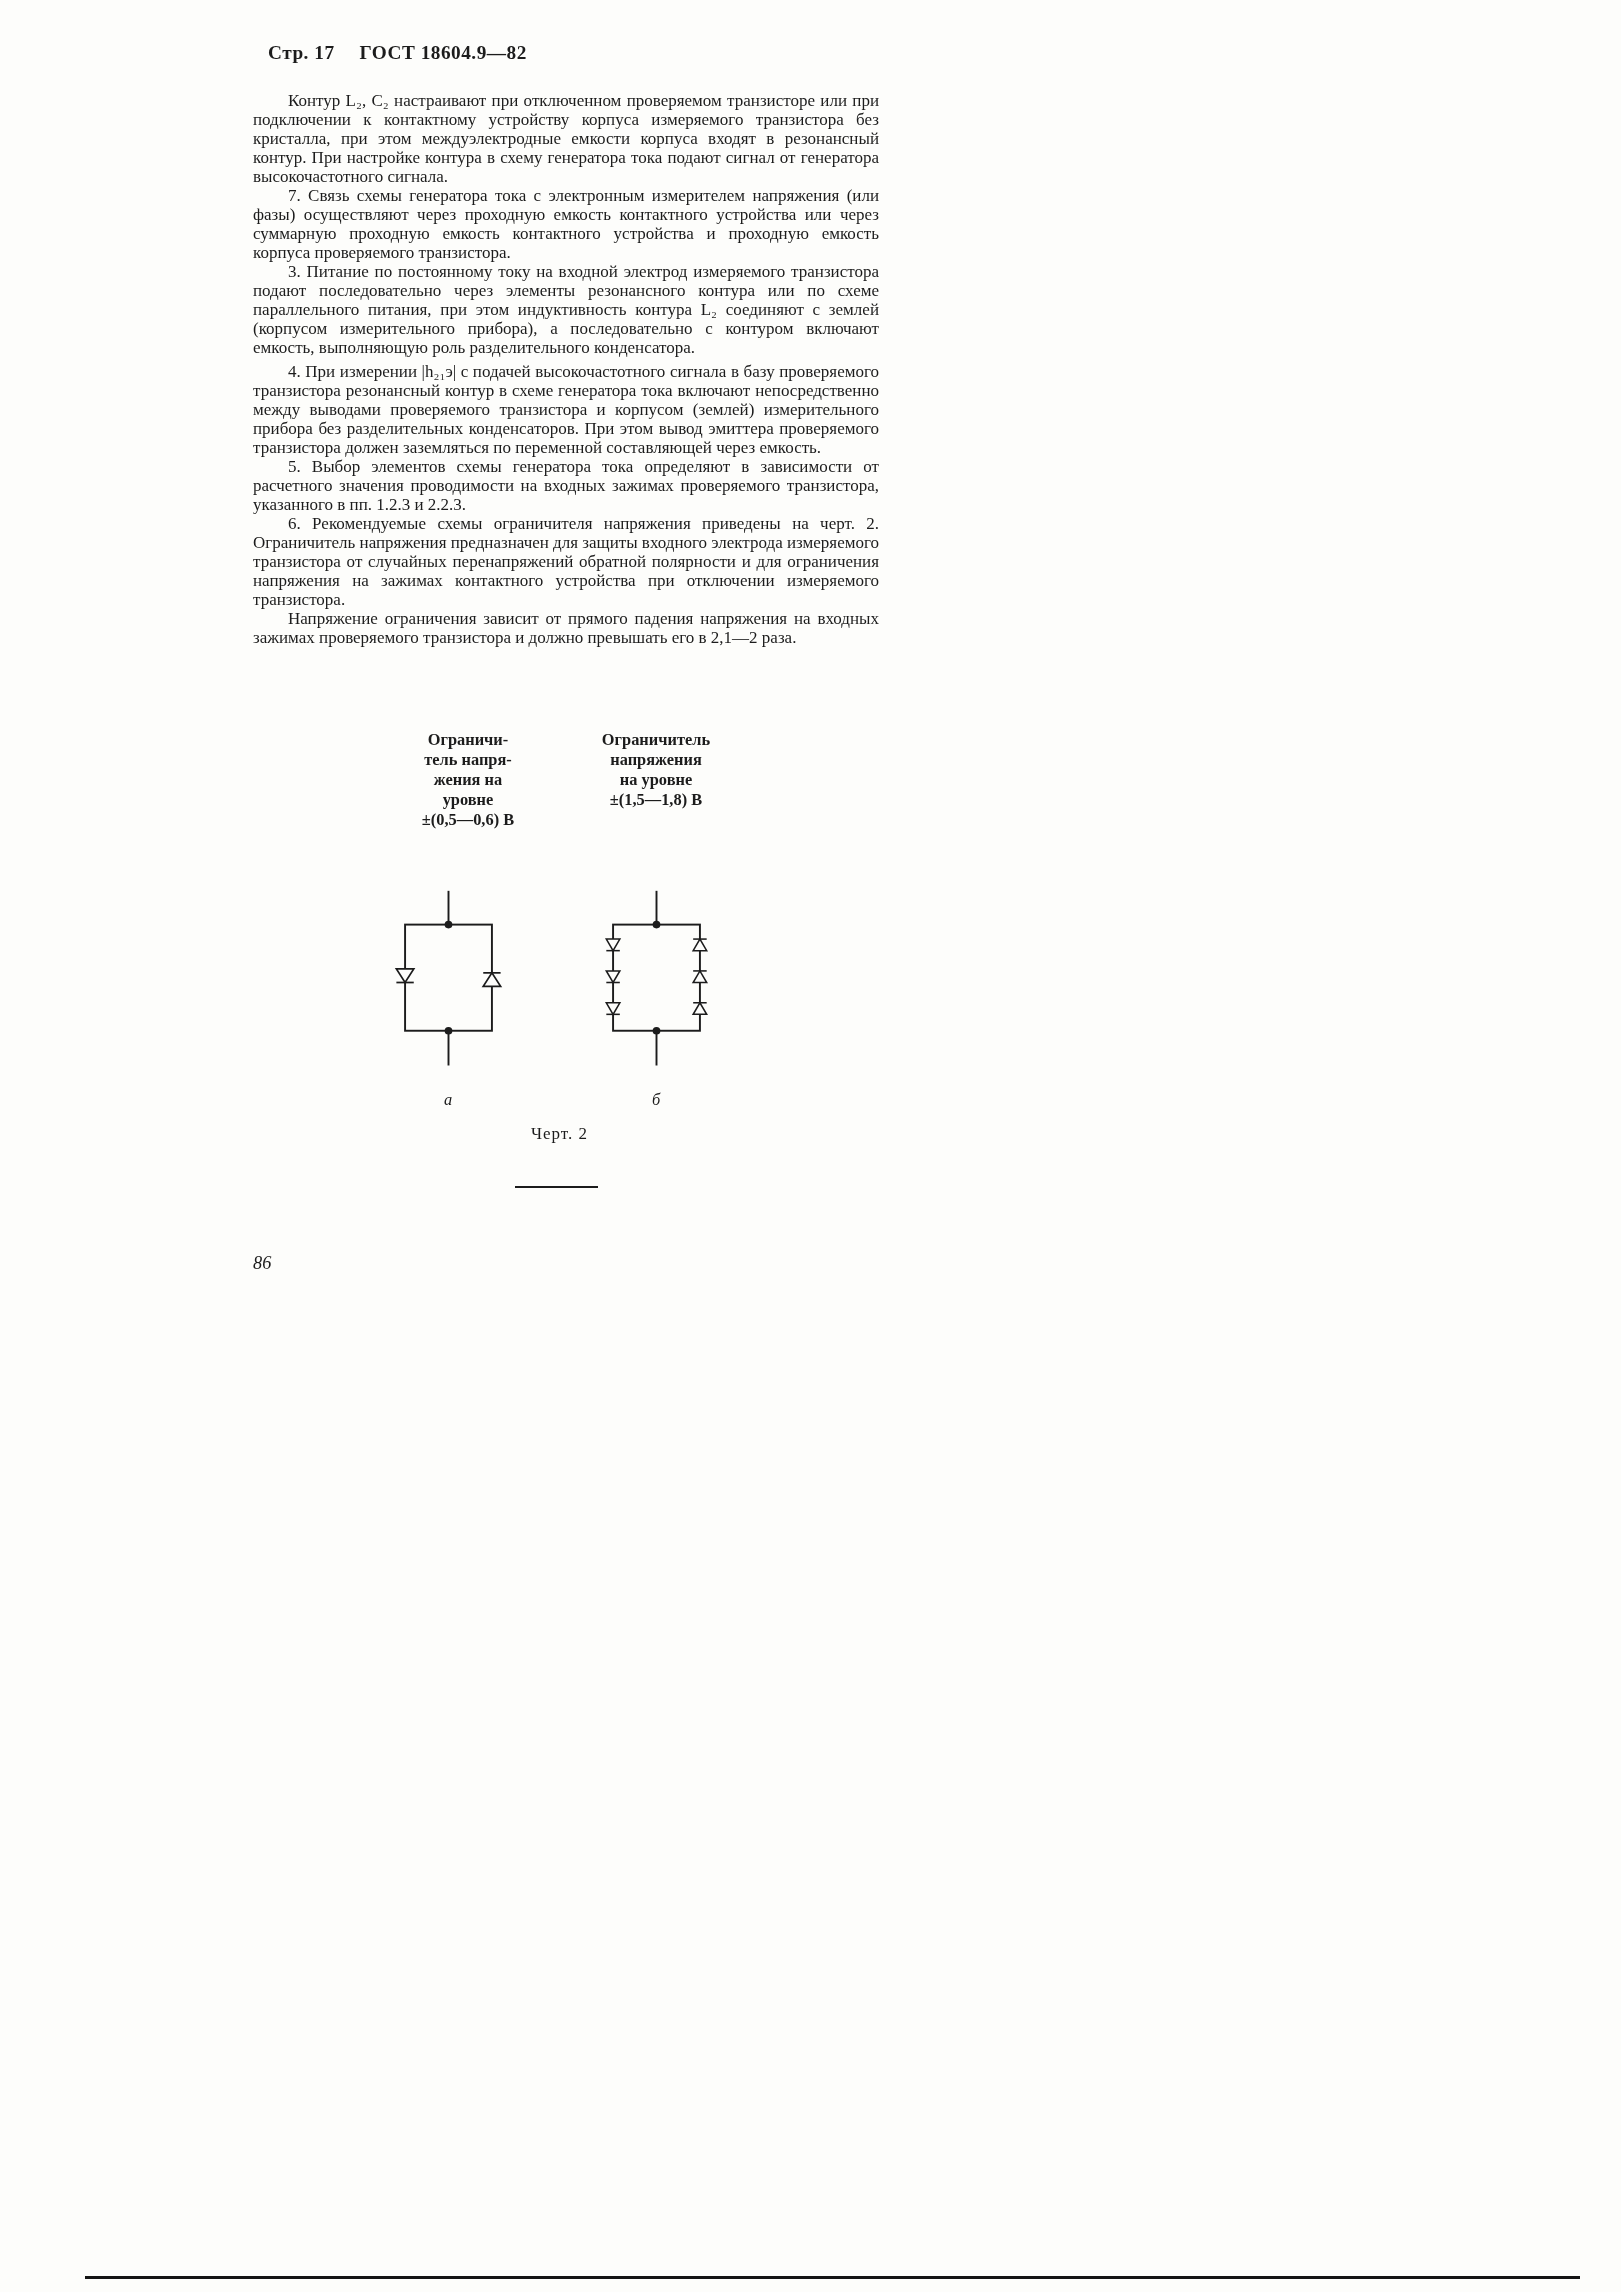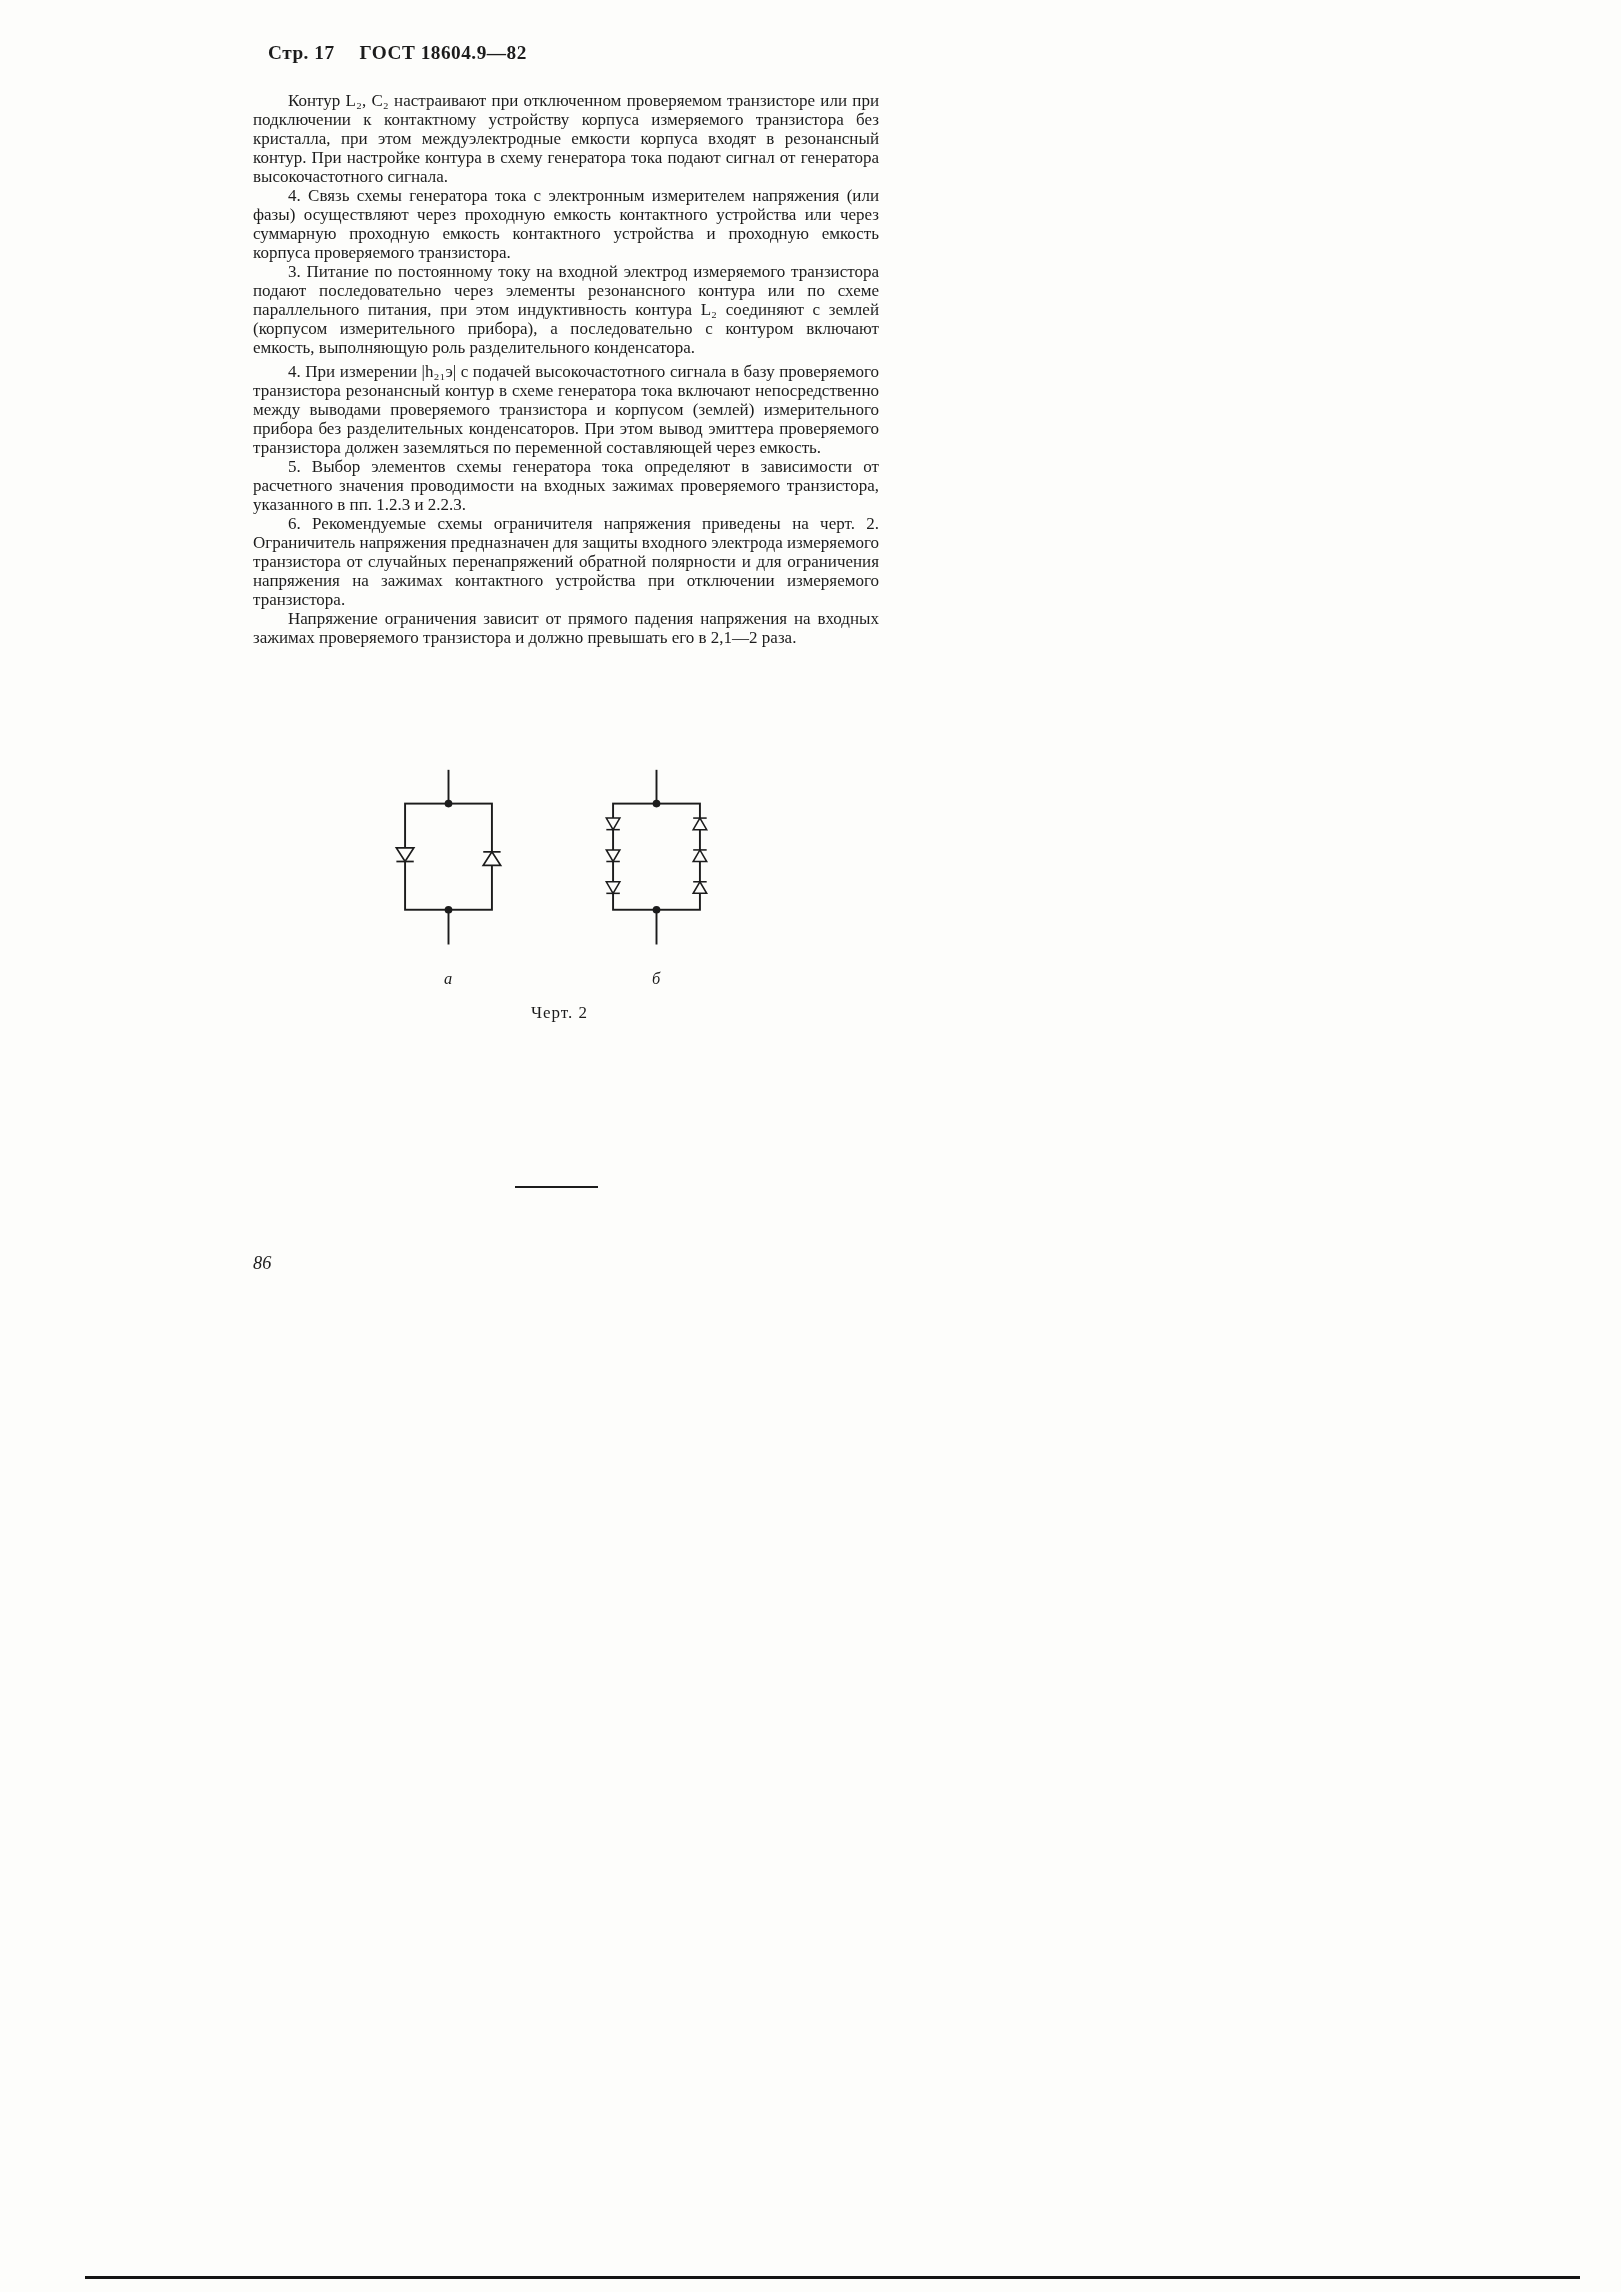--- a/index.html
+++ b/index.html
@@ -102,30 +102,41 @@
 <body>
 
 <div class="page">
 
   <div class="header">
     <span class="hdr-left">Стр. 17</span><span class="hdr-right">ГОСТ 18604.9—82</span>
   </div>
 
   <div class="body-text">
     <p>Контур L₂, С₂ настраивают при отключенном проверяемом транзисторе или при подключении к контактному устройству корпуса измеряемого транзистора без кристалла, при этом междуэлектродные емкости корпуса входят в резонансный контур. При настройке контура в схему генератора тока подают сигнал от генератора высокочастотного сигнала.</p>
-    <p>4. Связь схемы генератора тока с электронным измерителем напряжения (или фазы) осуществляют через проходную емкость контактного устройства или через суммарную проходную емкость контактного устройства и проходную емкость корпуса проверяемого транзистора.</p>
+    <p>7. Связь схемы генератора тока с электронным измерителем напряжения (или фазы) осуществляют через проходную емкость контактного устройства или через суммарную проходную емкость контактного устройства и проходную емкость корпуса проверяемого транзистора.</p>
     <p>3. Питание по постоянному току на входной электрод измеряемого транзистора подают последовательно через элементы резонансного контура или по схеме параллельного питания, при этом индуктивность контура L₂ соединяют с землей (корпусом измерительного прибора), а последовательно с контуром включают емкость, выполняющую роль разделительного конденсатора.</p>
     <p class="gap-before">4. При измерении |h₂₁э| с подачей высокочастотного сигнала в базу проверяемого транзистора резонансный контур в схеме генератора тока включают непосредственно между выводами проверяемого транзистора и корпусом (землей) измерительного прибора без разделительных конденсаторов. При этом вывод эмиттера проверяемого транзистора должен заземляться по переменной составляющей через емкость.</p>
     <p>5. Выбор элементов схемы генератора тока определяют в зависимости от расчетного значения проводимости на входных зажимах проверяемого транзистора, указанного в пп. 1.2.3 и 2.2.3.</p>
     <p>6. Рекомендуемые схемы ограничителя напряжения приведены на черт. 2. Ограничитель напряжения предназначен для защиты входного электрода измеряемого транзистора от случайных перенапряжений обратной полярности и для ограничения напряжения на зажимах контактного устройства при отключении измеряемого транзистора.</p>
     <p>Напряжение ограничения зависит от прямого падения напряжения на входных зажимах проверяемого транзистора и должно превышать его в 2,1—2 раза.</p>
   </div>
 
   <div class="figure">
 
+    <div class="fig-labels">
+      <div class="fig-label left">Ограничи-
+тель напря-
+жения на
+уровне
+±(0,5—0,6) В</div>
+      <div class="fig-label right">Ограничитель
+напряжения
+на уровне
+±(1,5—1,8) В</div>
+    </div>
 
     <div class="circuits">
 
       <svg class="circuit-a" width="145" height="193" viewBox="0 0 150 200" fill="none" stroke="#1c1c1c" stroke-width="2">
         <line x1="75" y1="5" x2="75" y2="40"></line>
         <rect x="30" y="40" width="90" height="110"></rect>
         <circle cx="75" cy="40" r="4" fill="#1c1c1c" stroke="none"></circle>
         <circle cx="75" cy="150" r="4" fill="#1c1c1c" stroke="none"></circle>
         <g stroke-width="1.8">
           <polygon points="21,86 39,86 30,100" fill="#fdfdfb"></polygon>

